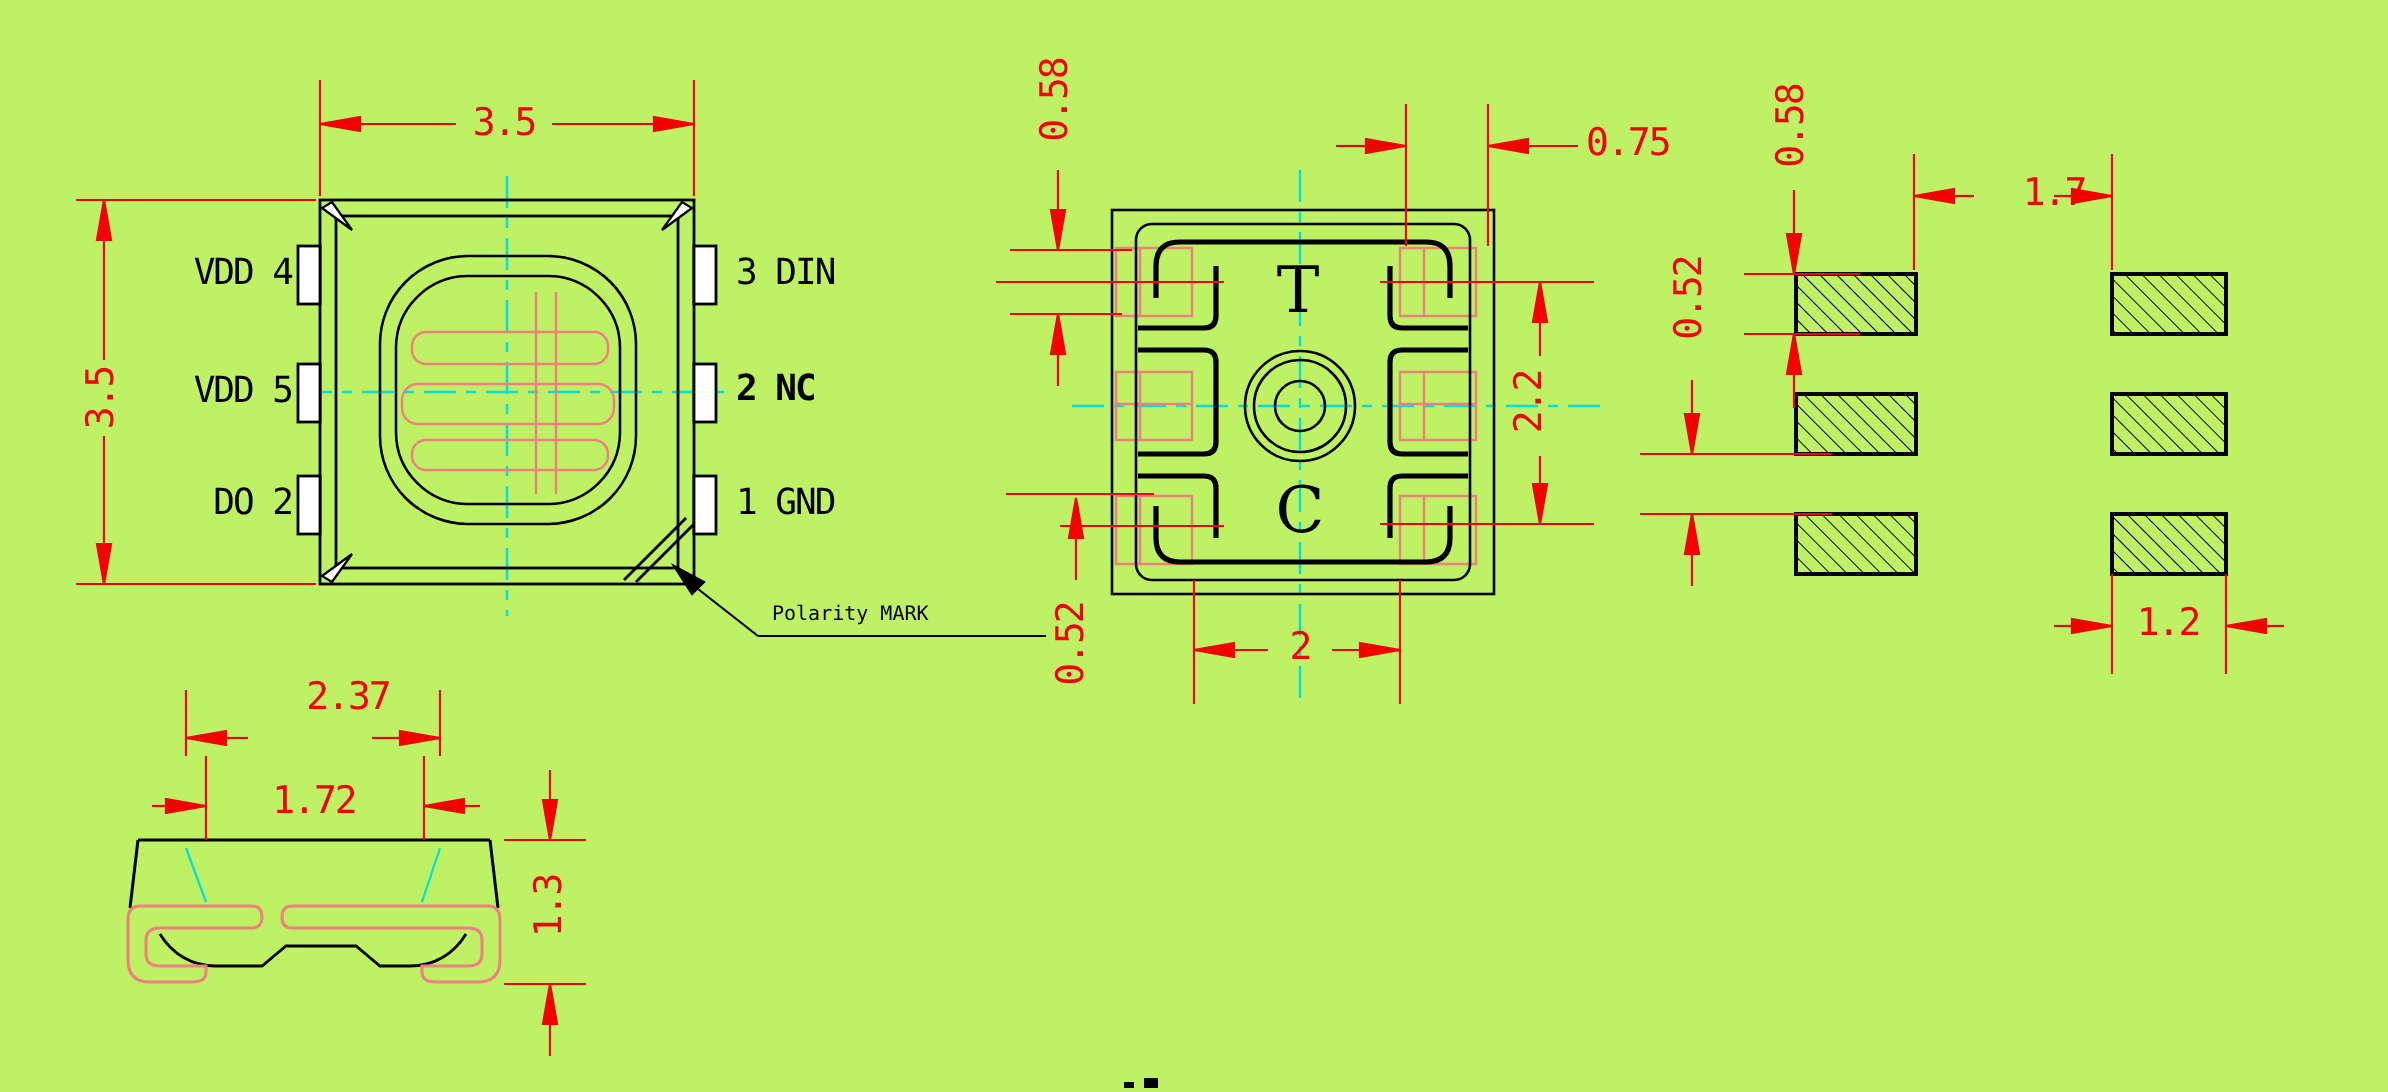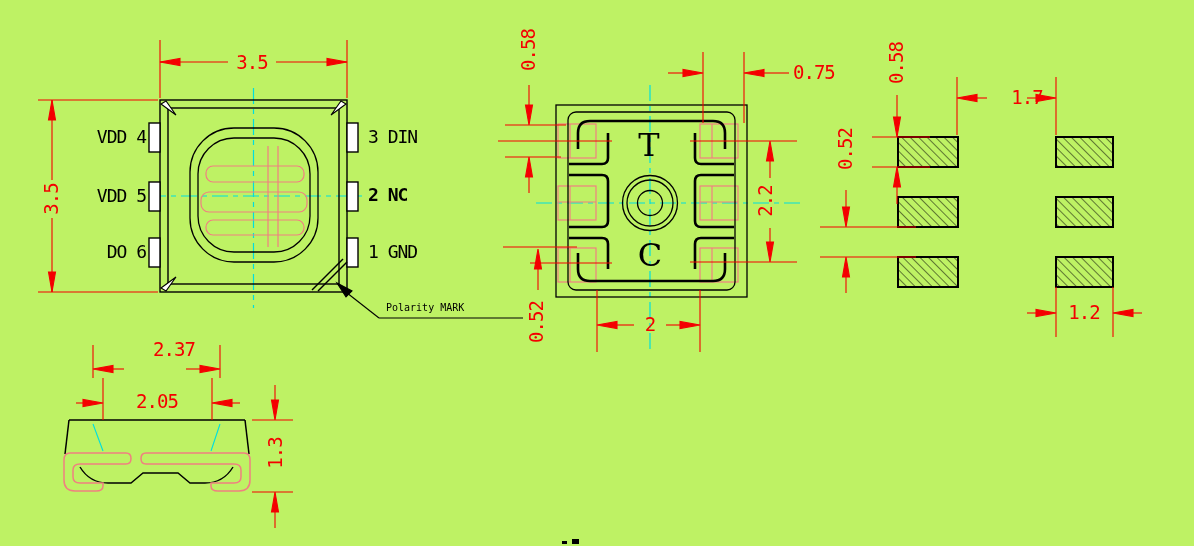--- a/index.html
+++ b/index.html
@@ -256,36 +256,36 @@
   <g fill="#000">
     <rect x="562" y="541" width="5" height="3"></rect>
     <rect x="572" y="539" width="7" height="5"></rect>
   </g>
 </svg>
 
 <div class="txt dim ctext" style="left:252px;top:62px;">3.5</div>
 <div class="txt dim vtext" style="left:51px;top:199px;">3.5</div>
 <div class="txt pin pin-left" style="left:36px;top:137px;transform:translateY(-50%);">VDD 4</div>
 <div class="txt pin pin-left" style="left:36px;top:196px;transform:translateY(-50%);">VDD 5</div>
-<div class="txt pin pin-left" style="left:36px;top:252px;transform:translateY(-50%);">DO 6</div>
+<div class="txt pin pin-left" style="left:36px;top:252px;transform:translateY(-50%);">DO 2</div>
 <div class="txt pin ltext" style="left:368px;top:137px;">3 DIN</div>
 <div class="txt pin ltext" style="left:368px;top:195px;font-weight:bold;">2 NC</div>
 <div class="txt pin ltext" style="left:368px;top:252px;text-align:center;">1 GND</div>
 <div class="txt leader ltext" style="left:386px;top:308px;">Polarity MARK</div>
 
 <div class="txt mark ctext" style="left:649px;top:145px;">T</div>
 <div class="txt mark ctext" style="left:650px;top:255px;">C</div>
 <div class="txt dim vtext" style="left:528px;top:50px;">0.58</div>
 <div class="txt dim ltext" style="left:793px;top:72px;">0.75</div>
 <div class="txt dim vtext" style="left:765px;top:201px;">2.2</div>
 <div class="txt dim vtext" style="left:536px;top:322px;">0.52</div>
 <div class="txt dim ctext" style="left:650px;top:324px;">2</div>
 
 <div class="txt dim vtext" style="left:896px;top:63px;">0.58</div>
 <div class="txt dim vtext" style="left:845px;top:149px;">0.52</div>
 <div class="txt dim ctext" style="left:1007px;top:97px;margin-left:20px;">1.7</div>
 <div class="txt dim ctext" style="left:1084px;top:312px;">1.2</div>
 
 <div class="txt dim ctext" style="left:154px;top:349px;margin-left:20px;">2.37</div>
-<div class="txt dim ctext" style="left:157px;top:401px;">2.05</div>
+<div class="txt dim ctext" style="left:157px;top:401px;">1.72</div>
 <div class="txt dim vtext" style="left:275px;top:453px;">1.3</div>
 
 </div>
 
 </body></html>

